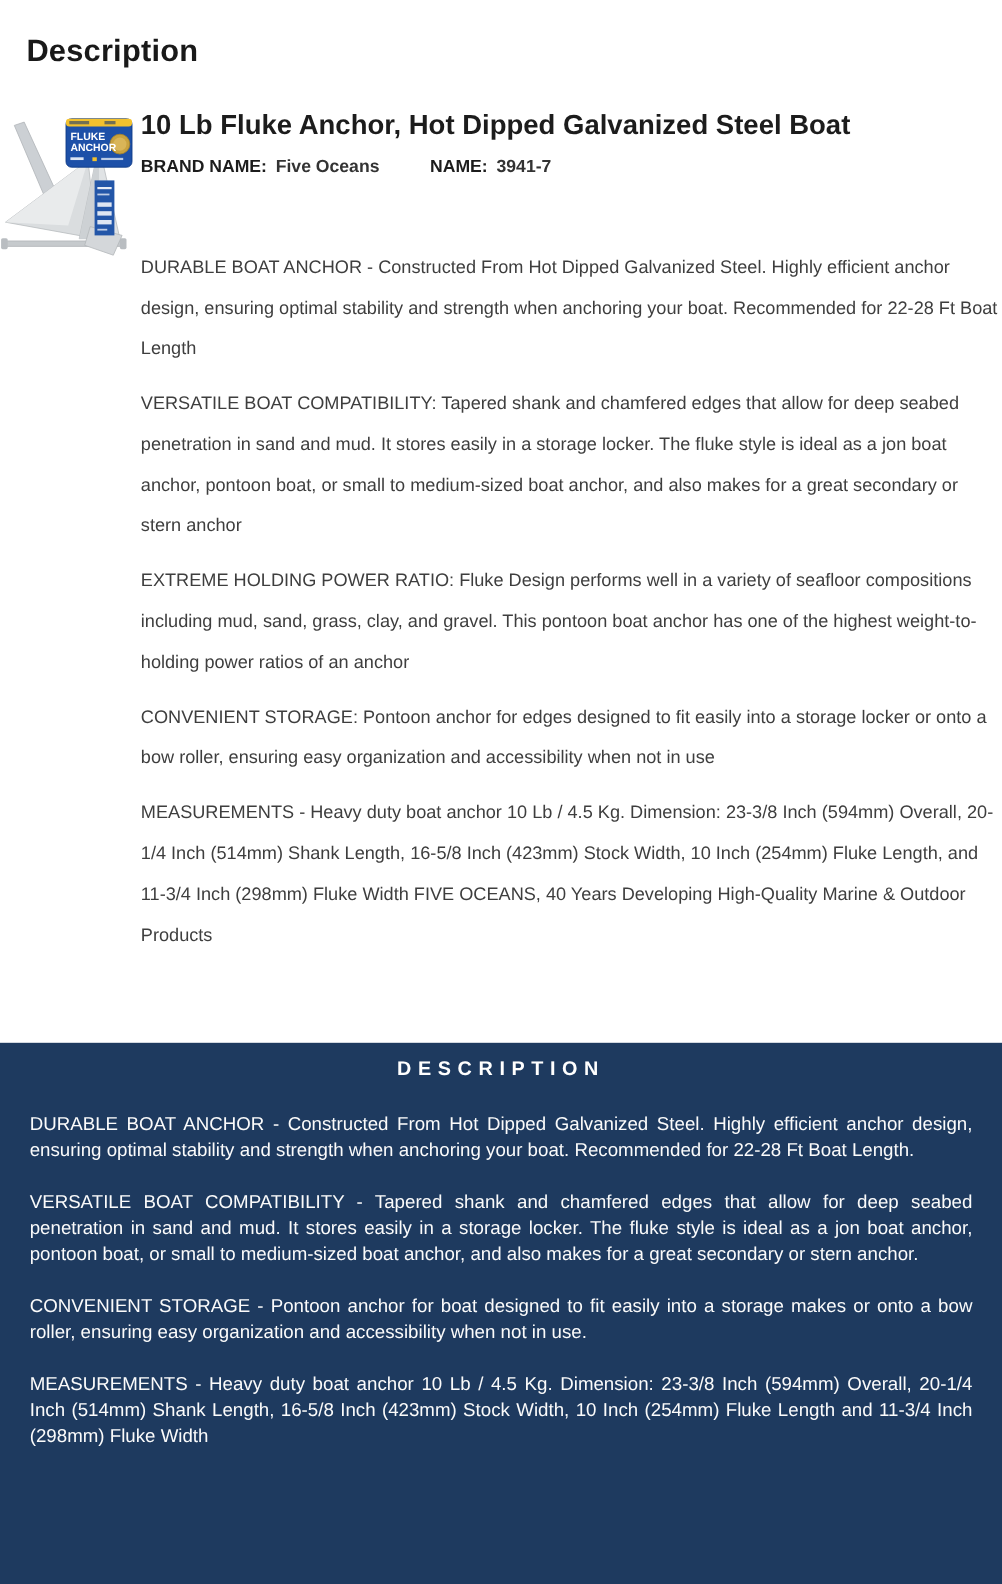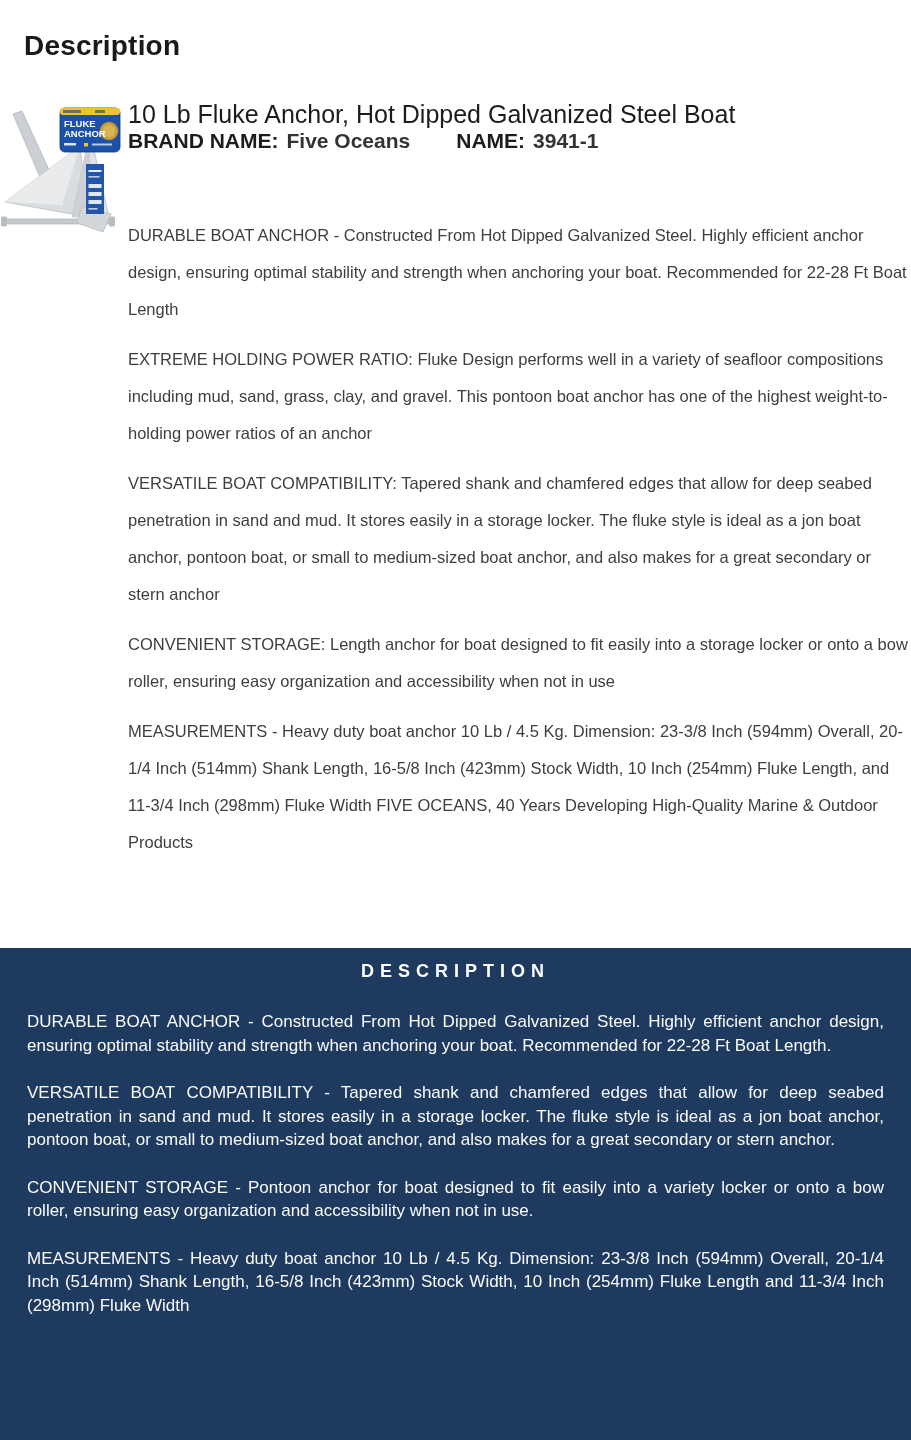--- a/index.html
+++ b/index.html
@@ -36,26 +36,27 @@
     flex: 0 0 122px;
   }
   .product-info {
     flex: 1;
     padding-left: 6px;
     padding-right: 2px;
     margin-top: -4px;
   }
   .product-title {
     font-size: 25px;
-    font-weight: 400;
+    font-weight: 700;
     color: #1c1c1c;
     line-height: 1.15;
   }
   .product-meta {
-    font-size: 21px;
+    margin-top: 14px;
+    font-size: 16px;
     color: #333333;
     display: flex;
     align-items: flex-end;
   }
   .meta-label { font-weight: 700; color: #1c1c1c; }
   .meta-value { margin-left: 8px; font-weight: 700; }
   .meta-gap { width: 46px; }
   .product-paragraphs { margin-top: 64px; }
   .product-paragraphs p {
     font-size: 16.5px;
@@ -140,35 +141,35 @@
     </div>
 
     <div class="product-info">
       <h2 class="product-title">10 Lb Fluke Anchor, Hot Dipped Galvanized Steel Boat</h2>
 
       <div class="product-meta">
         <span class="meta-label">BRAND NAME:</span>
         <span class="meta-value">Five Oceans</span>
         <span class="meta-gap"></span>
         <span class="meta-label">NAME:</span>
-        <span class="meta-value">3941-1</span>
+        <span class="meta-value">3941-7</span>
       </div>
 
       <div class="product-paragraphs">
         <p>DURABLE BOAT ANCHOR - Constructed From Hot Dipped Galvanized Steel. Highly efficient anchor design, ensuring optimal stability and strength when anchoring your boat. Recommended for 22-28 Ft Boat Length</p>
+        <p>VERSATILE BOAT COMPATIBILITY: Tapered shank and chamfered edges that allow for deep seabed penetration in sand and mud. It stores easily in a storage locker. The fluke style is ideal as a jon boat anchor, pontoon boat, or small to medium-sized boat anchor, and also makes for a great secondary or stern anchor</p>
         <p>EXTREME HOLDING POWER RATIO: Fluke Design performs well in a variety of seafloor compositions including mud, sand, grass, clay, and gravel. This pontoon boat anchor has one of the highest weight-to-holding power ratios of an anchor</p>
-        <p>VERSATILE BOAT COMPATIBILITY: Tapered shank and chamfered edges that allow for deep seabed penetration in sand and mud. It stores easily in a storage locker. The fluke style is ideal as a jon boat anchor, pontoon boat, or small to medium-sized boat anchor, and also makes for a great secondary or stern anchor</p>
-        <p>CONVENIENT STORAGE: Length anchor for boat designed to fit easily into a storage locker or onto a bow roller, ensuring easy organization and accessibility when not in use</p>
+        <p>CONVENIENT STORAGE: Pontoon anchor for edges designed to fit easily into a storage locker or onto a bow roller, ensuring easy organization and accessibility when not in use</p>
         <p>MEASUREMENTS - Heavy duty boat anchor 10 Lb / 4.5 Kg. Dimension: 23-3/8 Inch (594mm) Overall, 20-1/4 Inch (514mm) Shank Length, 16-5/8 Inch (423mm) Stock Width, 10 Inch (254mm) Fluke Length, and 11-3/4 Inch (298mm) Fluke Width FIVE OCEANS, 40 Years Developing High-Quality Marine &amp; Outdoor Products</p>
       </div>
     </div>
   </div>
 </div>
 
 <div class="banner-section">
   <h3 class="banner-title">DESCRIPTION</h3>
   <div class="banner-paragraphs">
     <p>DURABLE BOAT ANCHOR - Constructed From Hot Dipped Galvanized Steel. Highly efficient anchor design, ensuring optimal stability and strength when anchoring your boat. Recommended for 22-28 Ft Boat Length.</p>
     <p>VERSATILE BOAT COMPATIBILITY - Tapered shank and chamfered edges that allow for deep seabed penetration in sand and mud. It stores easily in a storage locker. The fluke style is ideal as a jon boat anchor, pontoon boat, or small to medium-sized boat anchor, and also makes for a great secondary or stern anchor.</p>
-    <p>CONVENIENT STORAGE - Pontoon anchor for boat designed to fit easily into a variety locker or onto a bow roller, ensuring easy organization and accessibility when not in use.</p>
+    <p>CONVENIENT STORAGE - Pontoon anchor for boat designed to fit easily into a storage makes or onto a bow roller, ensuring easy organization and accessibility when not in use.</p>
     <p>MEASUREMENTS - Heavy duty boat anchor 10 Lb / 4.5 Kg. Dimension: 23-3/8 Inch (594mm) Overall, 20-1/4 Inch (514mm) Shank Length, 16-5/8 Inch (423mm) Stock Width, 10 Inch (254mm) Fluke Length and 11-3/4 Inch (298mm) Fluke Width</p>
   </div>
 </div>
 
 </body></html>

